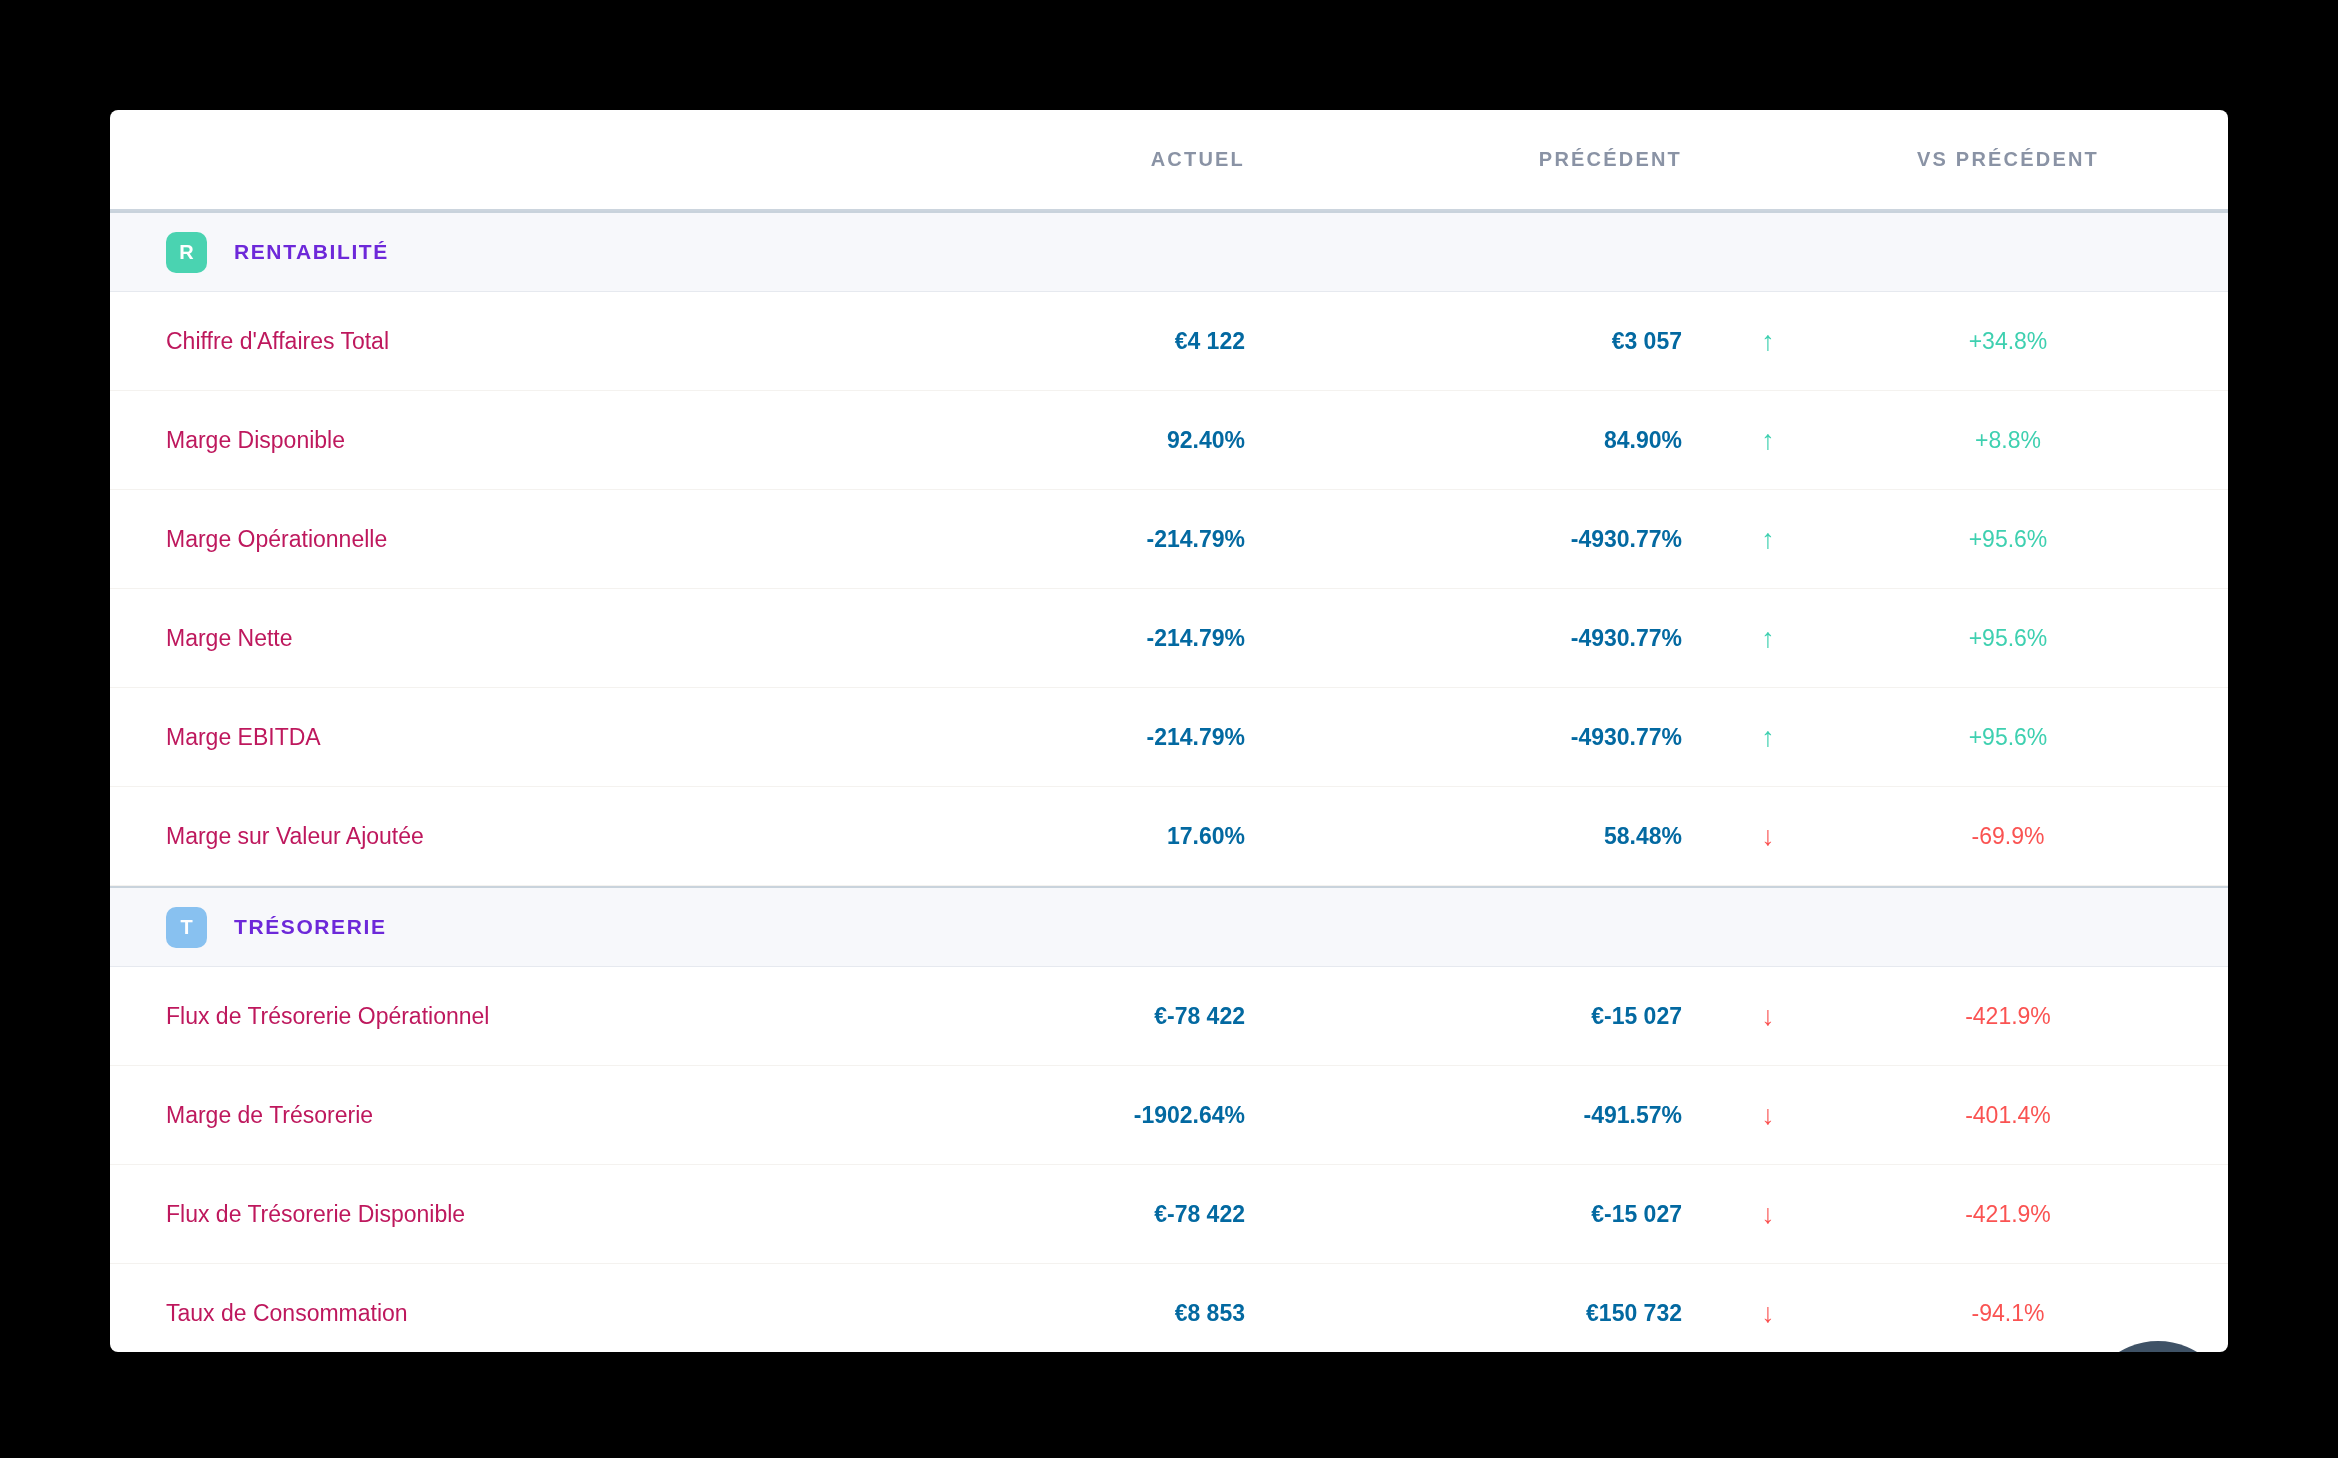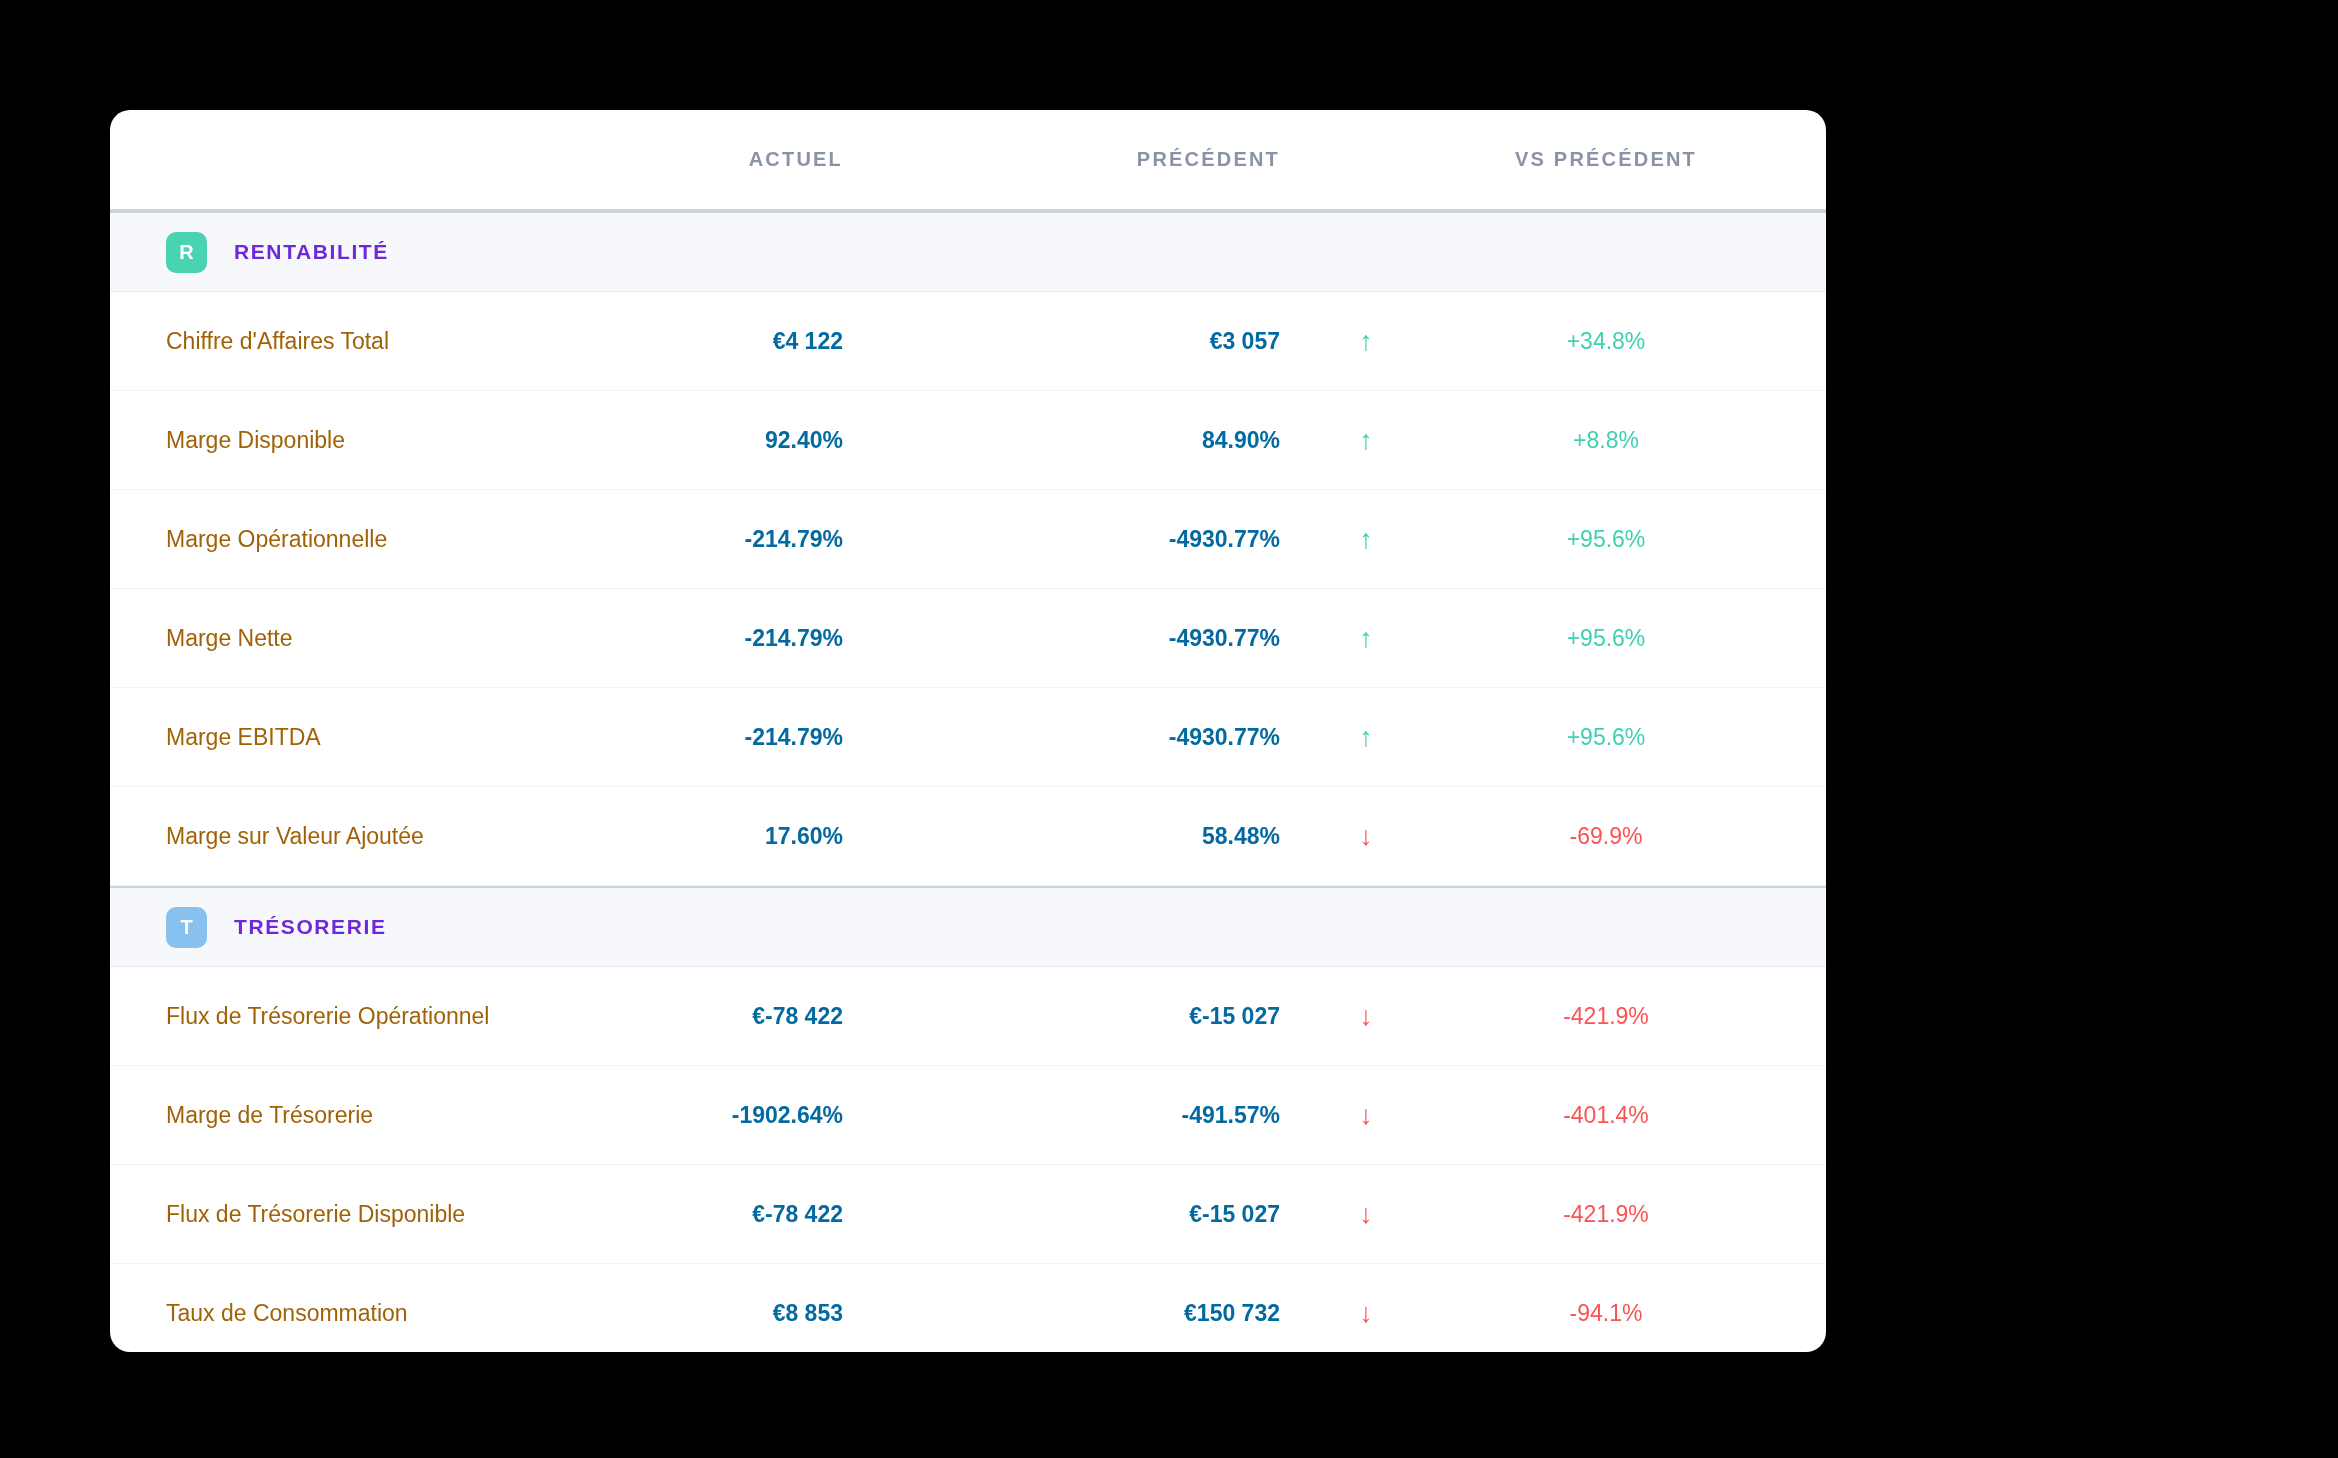--- a/index.html
+++ b/index.html
@@ -1,39 +1,39 @@
 <!DOCTYPE html>
 <html style="--positive: #3ed0b0; --negative: #fa5352; --fab: #3f5266;"><head>
 <meta charset="utf-8">
 <style>
   html,body{margin:0;padding:0;background:#000;}
   .canvas{position:relative;width:2338px;height:1458px;background:#000;overflow:hidden;
           font-family:"Liberation Sans", sans-serif;}
-  .card{position:absolute;left:110px;top:110px;width:1716px;height:1242px;
-        background:#ffffff;border-radius:20px;overflow:hidden;}
+  .card{position:absolute;left:110px;top:110px;width:2118px;height:1242px;
+        background:#ffffff;border-radius:8px;overflow:hidden;}
 
   
   .grid-row{display:grid;grid-template-columns:1fr 250px 437px 172px 308px;
             align-items:center;padding:0 66px 0 56px;box-sizing:border-box;}
 
   .table-header{height:101px;border-bottom:2px solid #ccd5de;color:#8a93a5;
                 font-size:20px;font-weight:700;letter-spacing:2.2px;}
   .table-header .col-num{text-align:right;}
   .table-header .col-vs{text-align:center;}
 
   .section-row{height:81px;background:#f7f8fb;border-top:2px solid #c9d3dc;
                border-bottom:1px solid #e6e9ef;display:flex;align-items:center;
                gap:27px;padding-left:56px;box-sizing:border-box;}
   .section-badge{width:41px;height:41px;border-radius:10px;display:flex;
                  align-items:center;justify-content:center;color:#ffffff;
                  font-size:20px;font-weight:700;}
   .section-title{color:#6d28d9;font-size:21px;font-weight:700;letter-spacing:1.6px;}
 
   .data-row{height:99px;border-bottom:1px solid #f4f2ef;}
-  .metric-label{color:#a16207;font-size:23px;font-weight:400;}
+  .metric-label{color:#be185d;font-size:23px;font-weight:400;}
   .num{color:#0369a1;font-size:23px;font-weight:700;text-align:right;
        font-variant-numeric:tabular-nums;}
   .trend{font-size:27px;text-align:center;font-weight:400;}
   .vs{font-size:23px;font-weight:500;text-align:center;}
   .up{color:var(--positive,#3ed0b0);}
   .down{color:var(--negative,#fa5352);}
 
   .fab{position:absolute;left:1973px;top:1231px;width:150px;height:150px;
        border-radius:50%;background:var(--fab,#3f5266);}
 </style>

